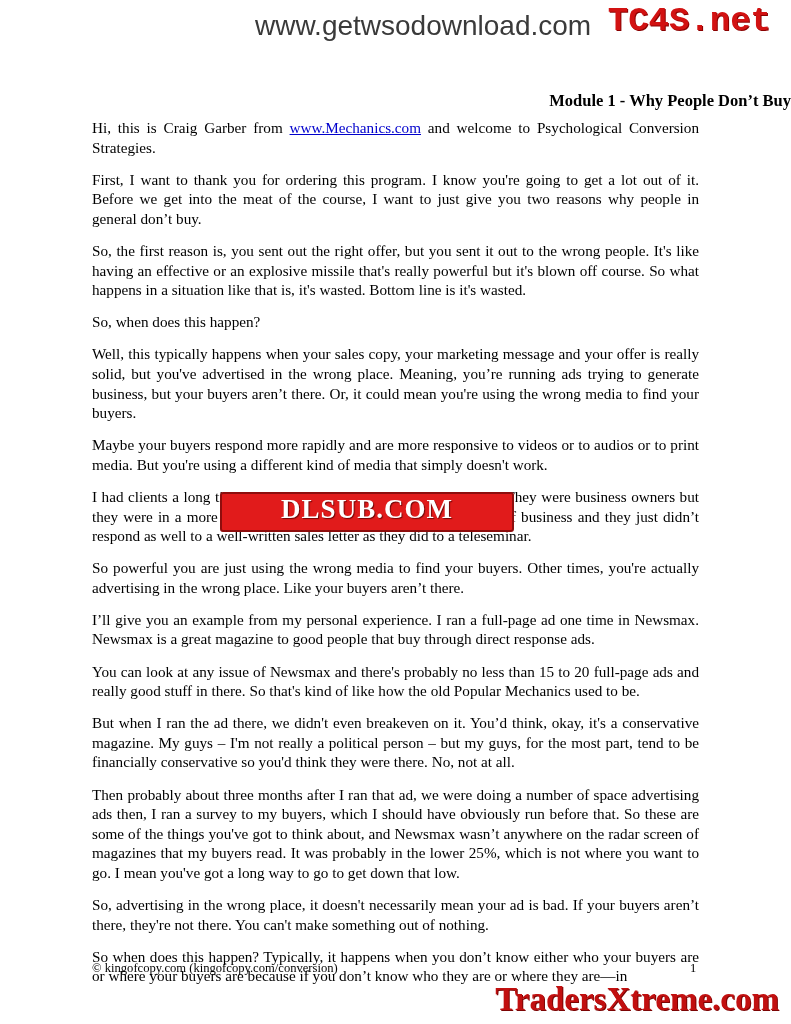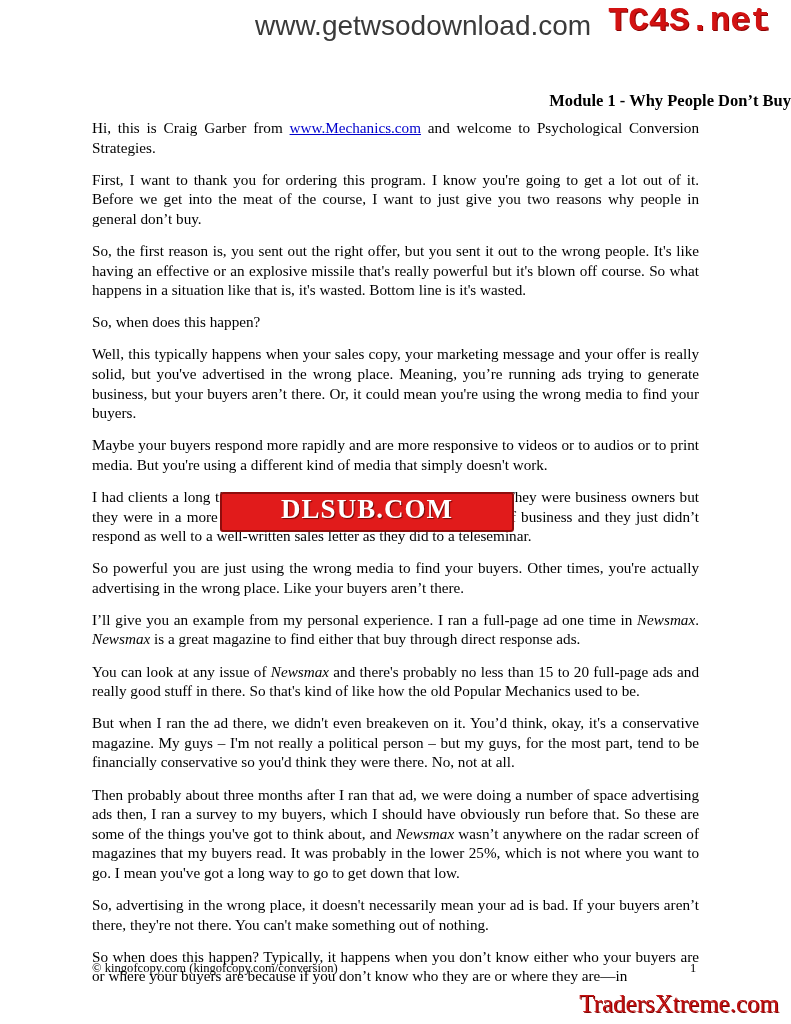--- a/index.html
+++ b/index.html
@@ -58,22 +58,22 @@
     color: #ffffff;
     letter-spacing: 1px;
     text-shadow: 1px 1px 1px #6d0606;
     white-space: nowrap;
   }
   #wm-bottom-right {
     position: absolute;
     bottom: 6px;
     right: 12px;
     font-family: "Liberation Serif", serif;
-    font-size: 25px;
-    font-weight: normal;
+    font-size: 33px;
+    font-weight: bold;
     color: #c21010;
     white-space: nowrap;
     text-shadow: 1px 1px 0 #7c0404;
     margin-left: 16px;
   }
 
   
   #page {
     position: absolute;
     top: 0;
@@ -106,21 +106,20 @@
     text-justify: inter-word;
   }
   #content p:last-child {
     margin-bottom: 0;
   }
   .link {
     color: #0000cc;
     text-decoration: underline;
   }
   .ital {
-    font-style: italic;
   }
 
   
   #footer-left {
     position: absolute;
     left: 92px;
     top: 961px;
     font-size: 12.6px;
     font-family: "Liberation Serif", serif;
   }
@@ -154,21 +153,21 @@
     <p>So, when does this happen?</p>
 
     <p>Well, this typically happens when your sales copy, your marketing message and your offer is really solid, but you've advertised in the wrong place.  Meaning, you’re running ads trying to generate business, but your buyers aren’t there.  Or, it could mean you're using the wrong media to find your buyers.</p>
 
     <p>Maybe your buyers respond more rapidly and are more responsive to videos or to audios or to print media.  But you're using a different kind of media that simply doesn't work.</p>
 
     <p>I had clients a long time ago that these guys were just not readers.  They were business owners but they were in a more of a blue collar, “get your hands dirty” kind of business and they just didn’t respond as well to a well-written sales letter as they did to a teleseminar.</p>
 
     <p>So powerful you are just using the wrong media to find your buyers.  Other times, you're actually advertising in the wrong place.  Like your buyers aren’t there.</p>
 
-    <p><span>I’ll give you an example from my personal experience.  I ran a full-page ad one time in </span><span class="ital">Newsmax</span><span>.  </span><span class="ital">Newsmax</span><span> is a great magazine to find either that buy through direct response ads.</span></p>
+    <p><span>I’ll give you an example from my personal experience.  I ran a full-page ad one time in </span><span class="ital">Newsmax</span><span>.  </span><span class="ital">Newsmax</span><span> is a great magazine to good people that buy through direct response ads.</span></p>
 
     <p><span>You can look at any issue of </span><span class="ital">Newsmax</span><span> and there's probably no less than 15 to 20 full-page ads and really good stuff in there.  So that's kind of like how the old Popular Mechanics used to be.</span></p>
 
     <p>But when I ran the ad there, we didn't even breakeven on it.  You’d think, okay, it's a conservative magazine.  My guys – I'm not really a political person – but my guys, for the most part, tend to be financially conservative so you'd think they were there.  No, not at all.</p>
 
     <p><span>Then probably about three months after I ran that ad, we were doing a number of space advertising ads then, I ran a survey to my buyers, which I should have obviously run before that.  So these are some of the things you've got to think about, and </span><span class="ital">Newsmax</span><span> wasn’t anywhere on the radar screen of magazines that my buyers read.  It was probably in the lower 25%, which is not where you want to go.  I mean you've got a long way to go to get down that low.</span></p>
 
     <p>So, advertising in the wrong place, it doesn't necessarily mean your ad is bad.  If your buyers aren’t there, they're not there.  You can't make something out of nothing.</p>
 
     <p>So when does this happen?  Typically, it happens when you don’t know either who your buyers are or where your buyers are because if you don’t know who they are or where they are—in</p>

